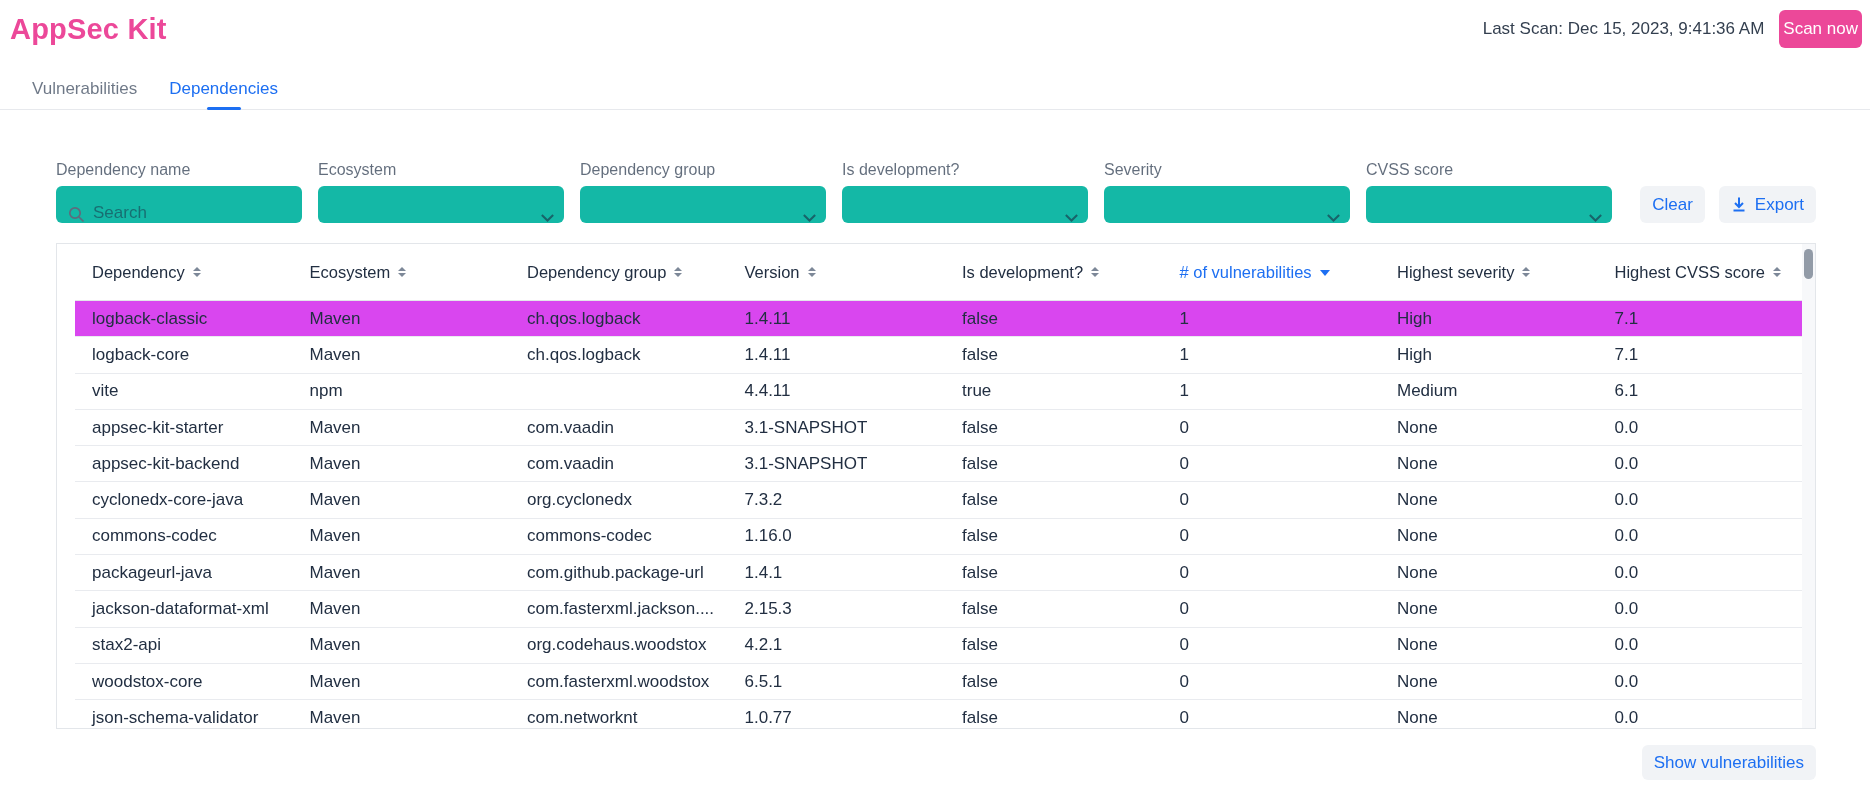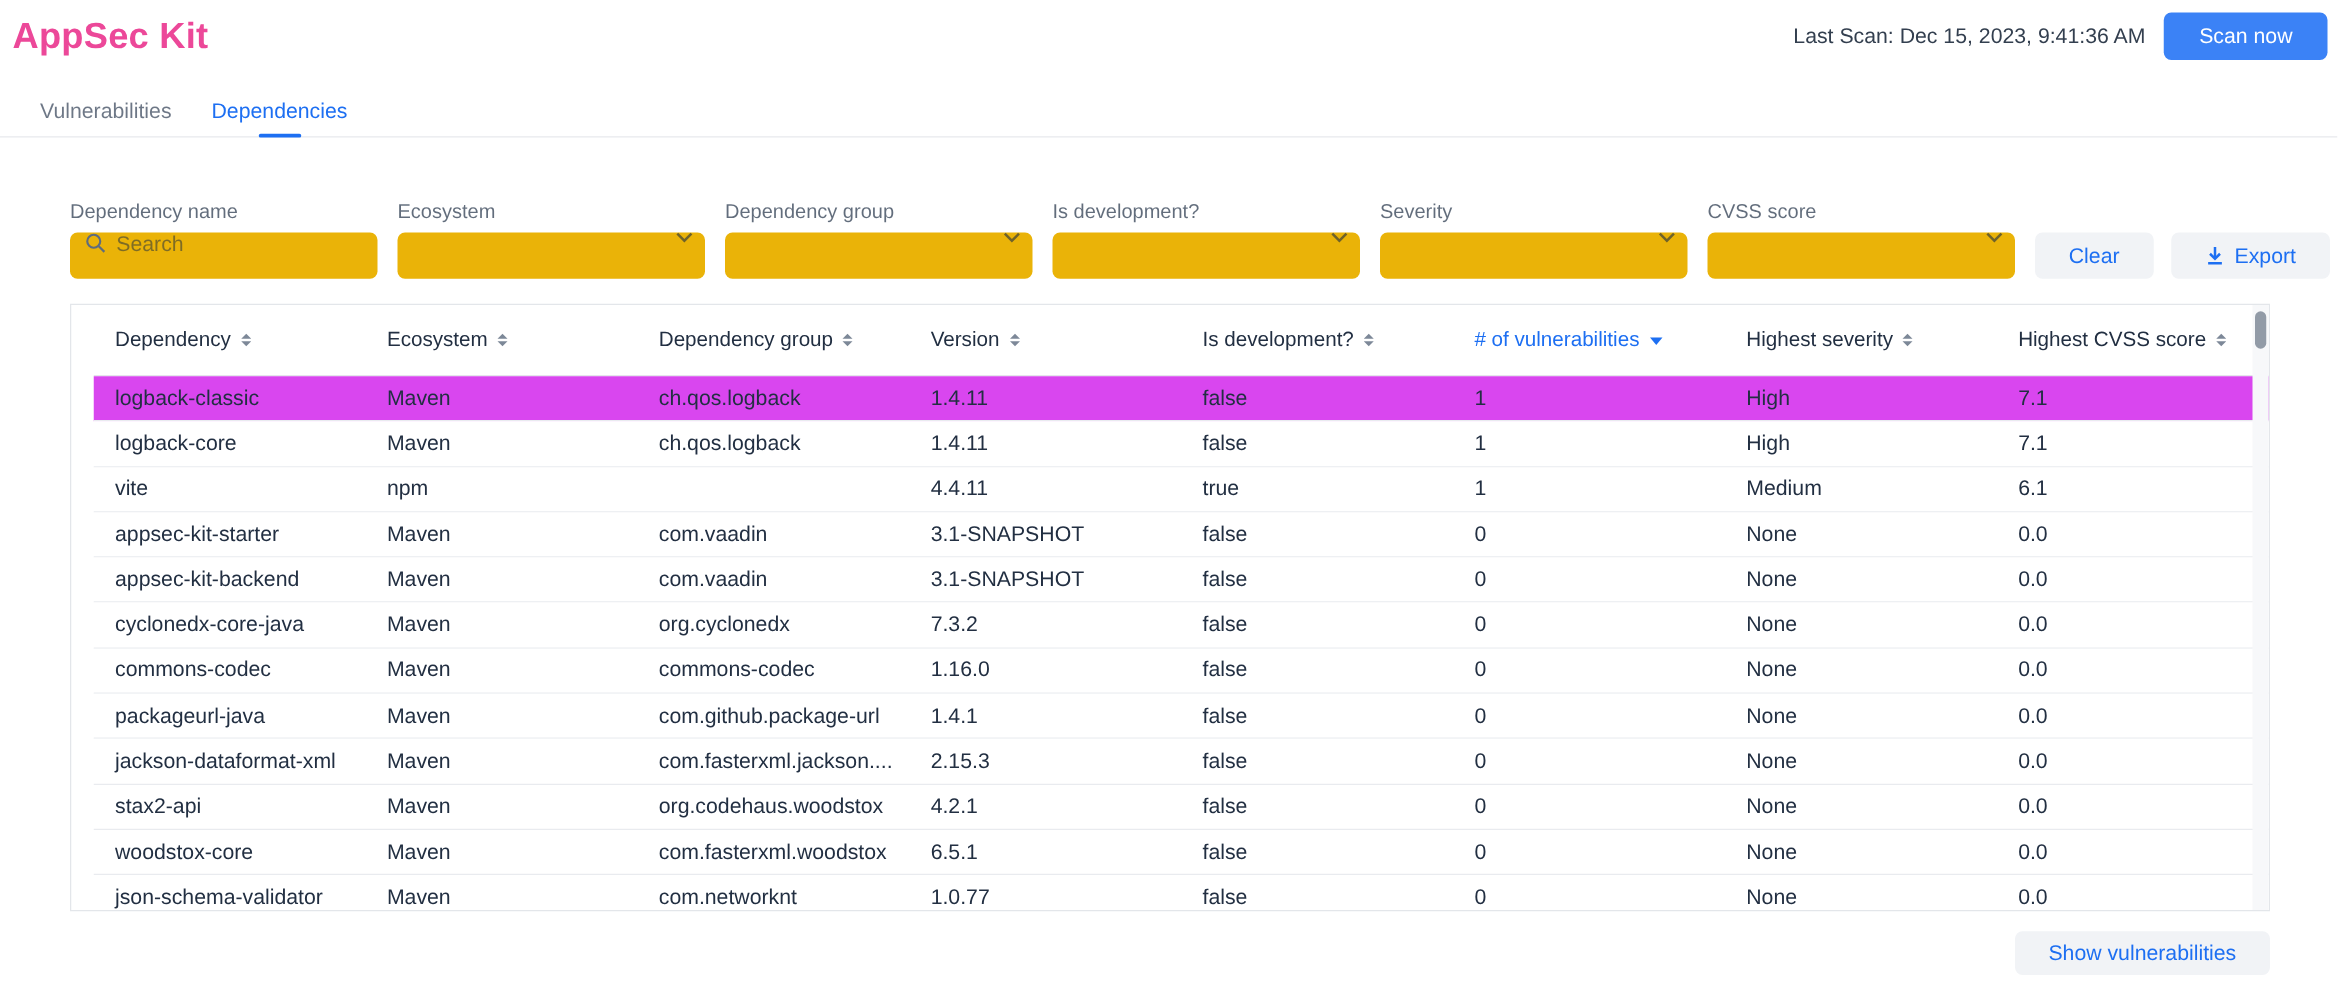--- a/index.html
+++ b/index.html
@@ -22,26 +22,26 @@
   }
   .app-title {
     font-size: 29px;
     font-weight: 600;
     color: #ec4899;
     letter-spacing: 0.2px;
   }
   .topbar-right { display: flex; align-items: center; gap: 15px; }
   .last-scan { font-size: 17px; color: #333f4f; }
   .btn-primary {
-    background: #3b82f6;
+    background: #ec4899;
     color: #ffffff;
     border: none;
     border-radius: 6px;
     height: 38px;
-    padding: 0 28px;
+    padding: 0 4px;
     font-size: 17px;
     font-weight: 500;
     font-family: inherit;
     cursor: pointer;
   }
 
   
   .tabs-row {
     margin-top: 18px;
     height: 42px;
@@ -85,24 +85,24 @@
   .filter-group { display: flex; flex-direction: column; width: 246px; flex: none; }
   .filter-label {
     font-size: 16px;
     font-weight: 500;
     color: rgba(27, 43, 65, 0.69);
     margin-bottom: 6px;
     line-height: 20px;
   }
   .field-box {
     height: 37px;
-    background: #eab308;
+    background: #14b8a6;
     border-radius: 6px;
     display: flex;
-    align-items: flex-start;
+    align-items: flex-end;
     padding: 0 12px;
   }
   .search-box { gap: 8px; }
   .search-box input {
     border: none;
     outline: none;
     background: transparent;
     font-family: inherit;
     font-size: 17px;
     color: #222f42;
@@ -118,21 +118,21 @@
     transform: rotate(45deg) translate(-2px, -2px);
     flex: none;
   }
   .filter-buttons { display: flex; gap: 14px; margin-left: auto; }
   .btn-secondary {
     background: #f1f3f6;
     color: #1d6ff2;
     border: none;
     border-radius: 6px;
     height: 37px;
-    padding: 0 27px;
+    padding: 0 12px;
     font-size: 17px;
     font-weight: 500;
     font-family: inherit;
     display: flex;
     align-items: center;
     gap: 8px;
     cursor: pointer;
     white-space: nowrap;
   }
 

